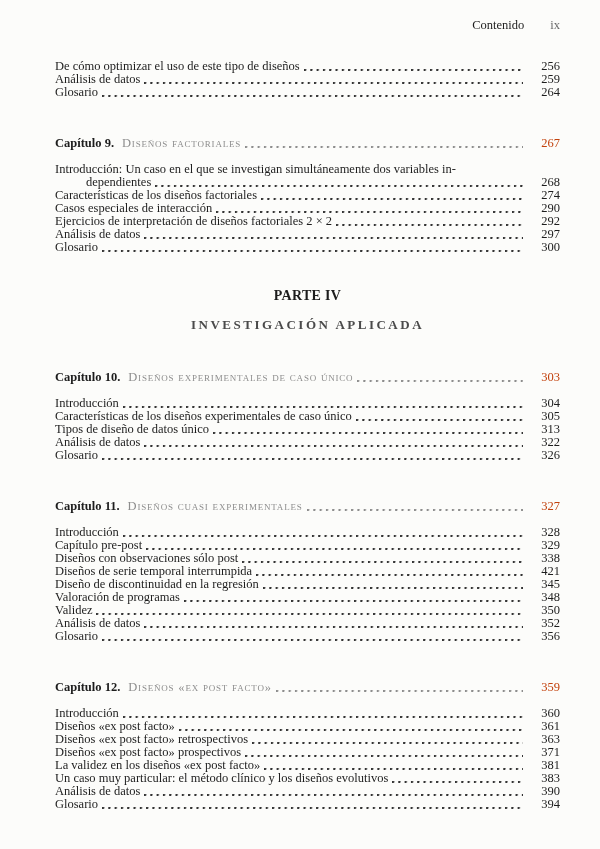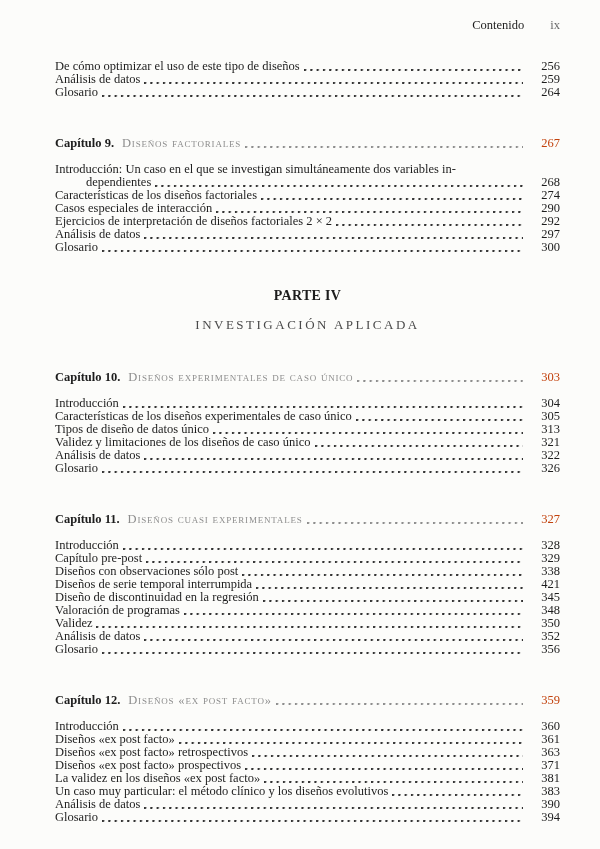--- a/index.html
+++ b/index.html
@@ -64,20 +64,21 @@
   .chap-page { color: #c2410c; }
 
   
   .part { text-align: center; margin-top: 34px; }
   .part-label { font-weight: bold; font-size: 14px; letter-spacing: 0.3px; }
   .part-title {
     margin-top: 13px;
     font-size: 13px;
     letter-spacing: 2.5px;
     color: #4a4a4a;
+    font-weight: bold;
   }
 </style>
 </head>
 <body>
 
 <div class="sheet">
   <header class="page-header">
     <span class="running-title">Contenido</span>
     <span class="folio">ix</span>
   </header>
@@ -183,27 +184,20 @@
         </div>
         <div class="entry">
           <div class="toc-row">
             <span class="label">Tipos de diseño de datos único</span>
             <span class="leader"></span>
             <span class="page">313</span>
           </div>
         </div>
         <div class="entry">
           <div class="toc-row">
-            <span class="label">Validez y limitaciones de los diseños de caso único</span>
-            <span class="leader"></span>
-            <span class="page">321</span>
-          </div>
-        </div>
-        <div class="entry">
-          <div class="toc-row">
             <span class="label">Análisis de datos</span>
             <span class="leader"></span>
             <span class="page">322</span>
           </div>
         </div>
         <div class="entry">
           <div class="toc-row">
             <span class="label">Glosario</span>
             <span class="leader"></span>
             <span class="page">326</span>

